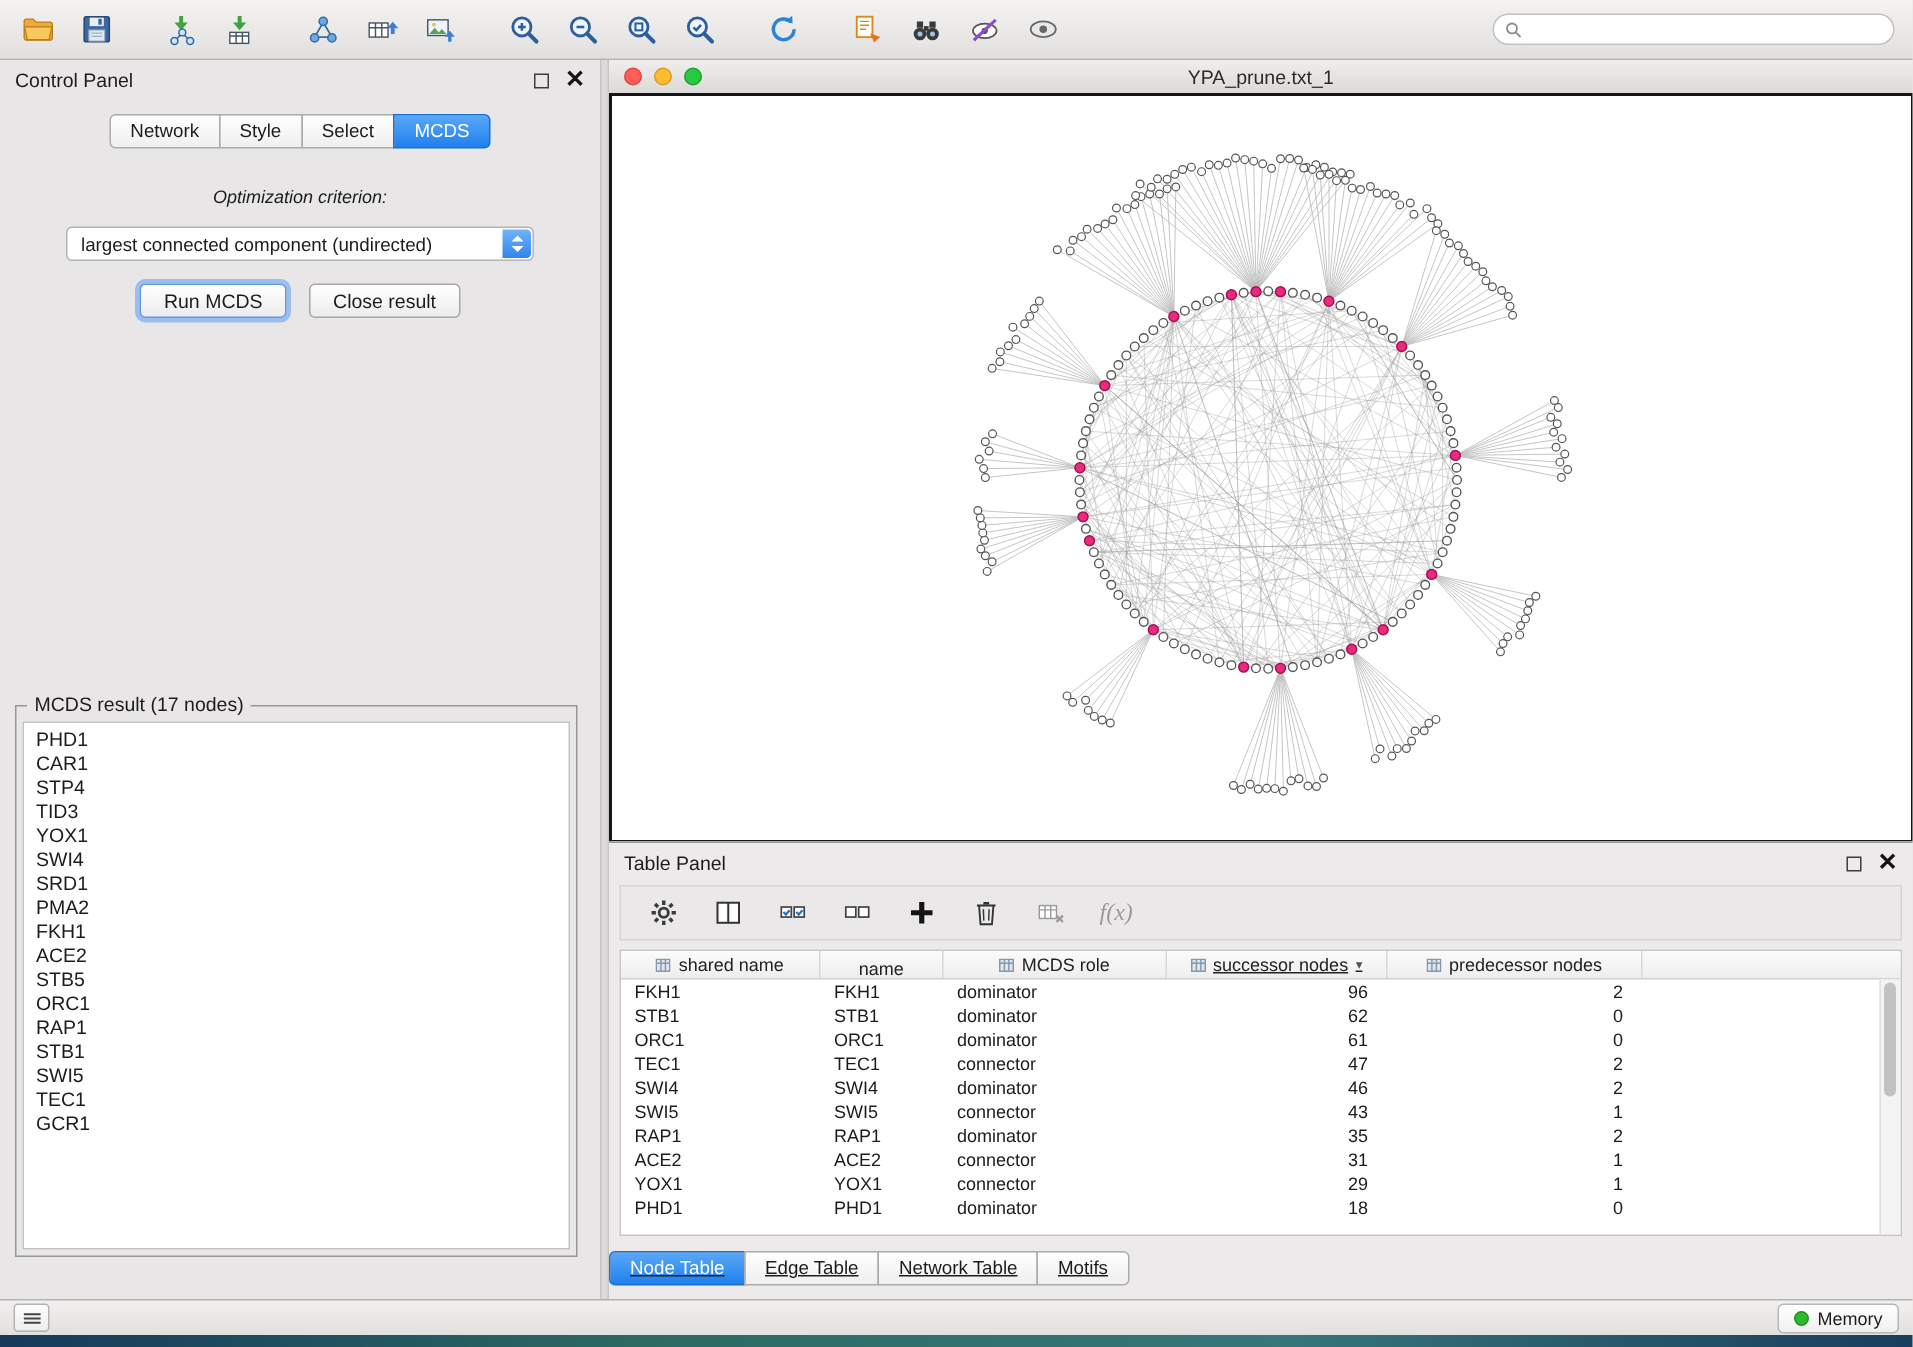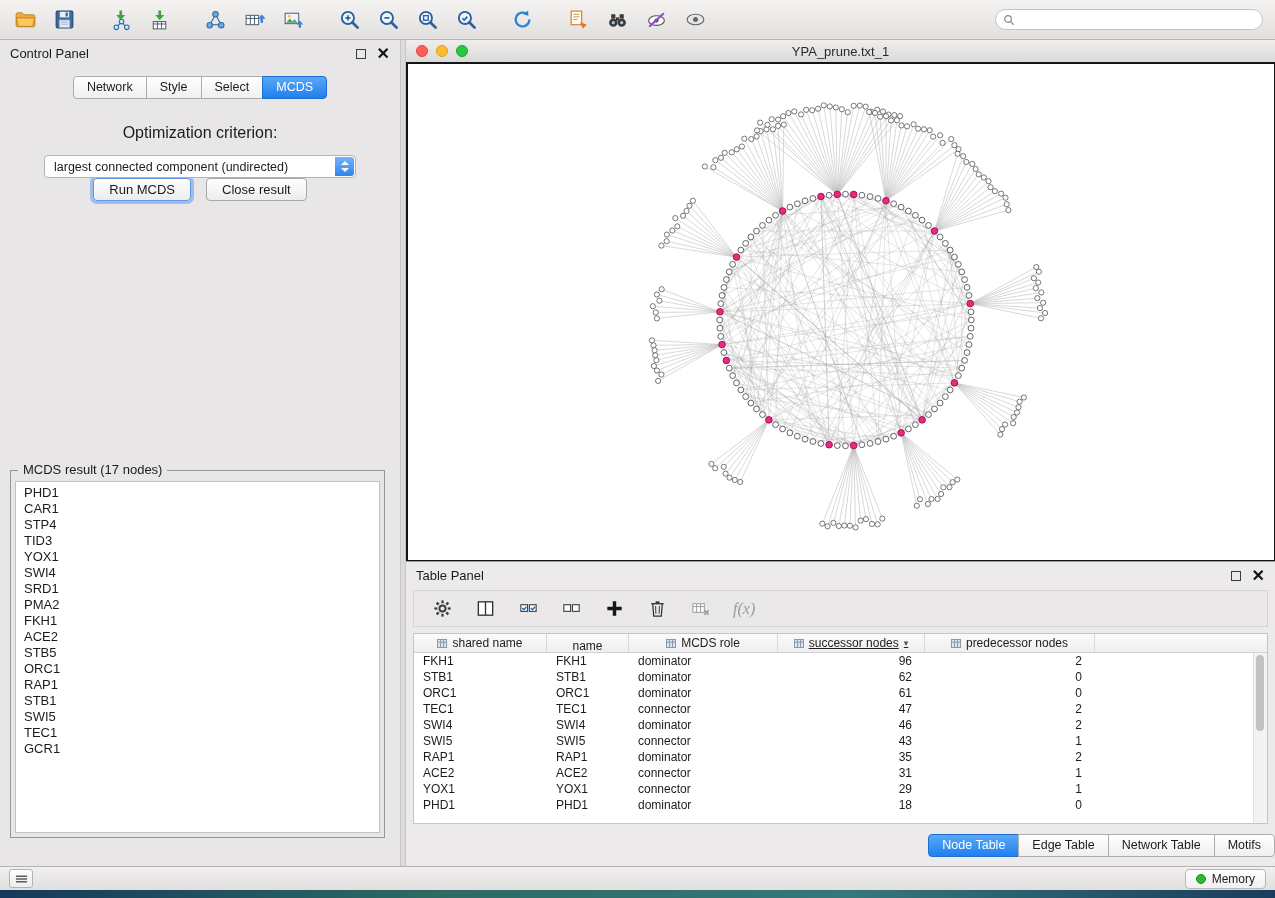--- a/index.html
+++ b/index.html
@@ -33,30 +33,30 @@
   .seg-btn:first-child{border-radius:4px 0 0 4px;margin-left:0;}
   .seg-btn:last-child{border-radius:0 4px 4px 0;}
   .seg-btn.active{background:linear-gradient(#5aa8f8,#2080ec);border-color:#1b6ed2;color:#fff;}
 
   
   #control-panel{position:absolute;left:0;top:40px;width:400px;height:826px;
     background:#e8e6e6;box-sizing:border-box;}
   #vsplit{position:absolute;left:400px;top:40px;width:6px;height:826px;background:#dcdada;
     border-left:1px solid #c8c6c4;border-right:1px solid #c8c6c4;box-sizing:border-box;}
   #cp-tabs{display:flex;justify-content:center;margin-top:9px;}
-  #opt-label{text-align:center;font-size:16px;margin-top:25px;}
+  #opt-label{text-align:center;font-size:12px;margin-top:25px;font-style:italic;}
   #criterion{width:312px;height:23px;margin:13px auto 0;background:#fff;border:1px solid #b3b3b3;
     border-radius:4px;position:relative;display:flex;align-items:center;font-size:12.5px;
     padding-left:9px;box-sizing:border-box;}
   #criterion .dd-stepper{position:absolute;right:1px;top:1px;bottom:1px;width:19px;
     background:linear-gradient(#71b3f8,#2f86ef);border-radius:0 3px 3px 0;
     display:flex;flex-direction:column;align-items:center;justify-content:center;gap:3px;}
   .tri-up{width:0;height:0;border-left:4px solid transparent;border-right:4px solid transparent;border-bottom:4px solid #fff;}
   .tri-down{width:0;height:0;border-left:4px solid transparent;border-right:4px solid transparent;border-top:4px solid #fff;}
-  #cp-buttons{display:flex;justify-content:center;gap:15px;}
+  #cp-buttons{display:flex;justify-content:center;gap:15px;margin-top:15px;}
   .btn{height:23px;padding:0 15px;font-size:13px;font-family:"Liberation Sans",sans-serif;
     background:linear-gradient(#ffffff,#ececec);border:1px solid #a8a8a8;border-radius:4px;color:#1c1c1c;}
   .btn.focused{box-shadow:0 0 0 3px rgba(92,156,246,.55);border-color:#5f97e8;}
   #mcds-fieldset{position:absolute;left:10px;right:15px;top:430px;bottom:28px;border:1px solid #979797;}
   #mcds-legend{position:absolute;top:-9px;left:7px;background:#e8e6e6;padding:0 5px;font-size:13px;}
   #mcds-list{position:absolute;left:4px;right:4px;top:10px;bottom:4px;background:#fff;
     border:1px solid #c2c2c2;overflow:hidden;padding-top:3px;box-sizing:border-box;}
   .mcds-item{font-size:13px;line-height:16px;padding-left:8px;}
 
   
@@ -89,21 +89,21 @@
   .th{display:flex;align-items:center;justify-content:center;gap:5px;font-size:12px;color:#222;
     border-right:1px solid #d8d8d8;box-sizing:border-box;}
   .hdr-ic{width:10px;height:9px;}
   .menu-arrow{font-size:9px;color:#555;}
   .tr{display:flex;height:16px;align-items:center;}
   .td{font-size:12px;box-sizing:border-box;overflow:hidden;white-space:nowrap;}
   .td.txt{padding-left:9px;text-align:left;}
   .td.num{text-align:right;padding-right:13px;}
   #vscroll{position:absolute;top:19px;right:0;bottom:0;width:13px;background:#f3f3f3;border-left:1px solid #e0e0e0;}
   #vscroll .thumb{position:absolute;top:2px;left:2px;width:8px;height:76px;background:#c2c2c2;border-radius:4px;}
-  #tp-tabs{position:absolute;left:0;right:0;bottom:9px;display:flex;justify-content:flex-end;}
+  #tp-tabs{position:absolute;left:0;right:0;bottom:9px;display:flex;justify-content:flex-start;text-decoration:underline;}
 
   
   #status-bar{position:absolute;left:0;right:0;top:866px;height:24px;
     background:linear-gradient(#f1f0ef,#e2e0de);border-top:1px solid #b5b3b1;
     display:flex;align-items:center;padding:0 9px;box-sizing:border-box;}
   #menu-btn{width:22px;height:17px;background:linear-gradient(#fdfdfd,#ededed);
     border:1px solid #b3b3b3;border-radius:3px;display:flex;align-items:center;justify-content:center;}
   #memory-btn{margin-left:auto;height:18px;background:linear-gradient(#ffffff,#f0f0f0);
     border:1px solid #b7b7b7;border-radius:4px;display:flex;align-items:center;gap:6px;
     padding:0 10px;font-size:12px;}

